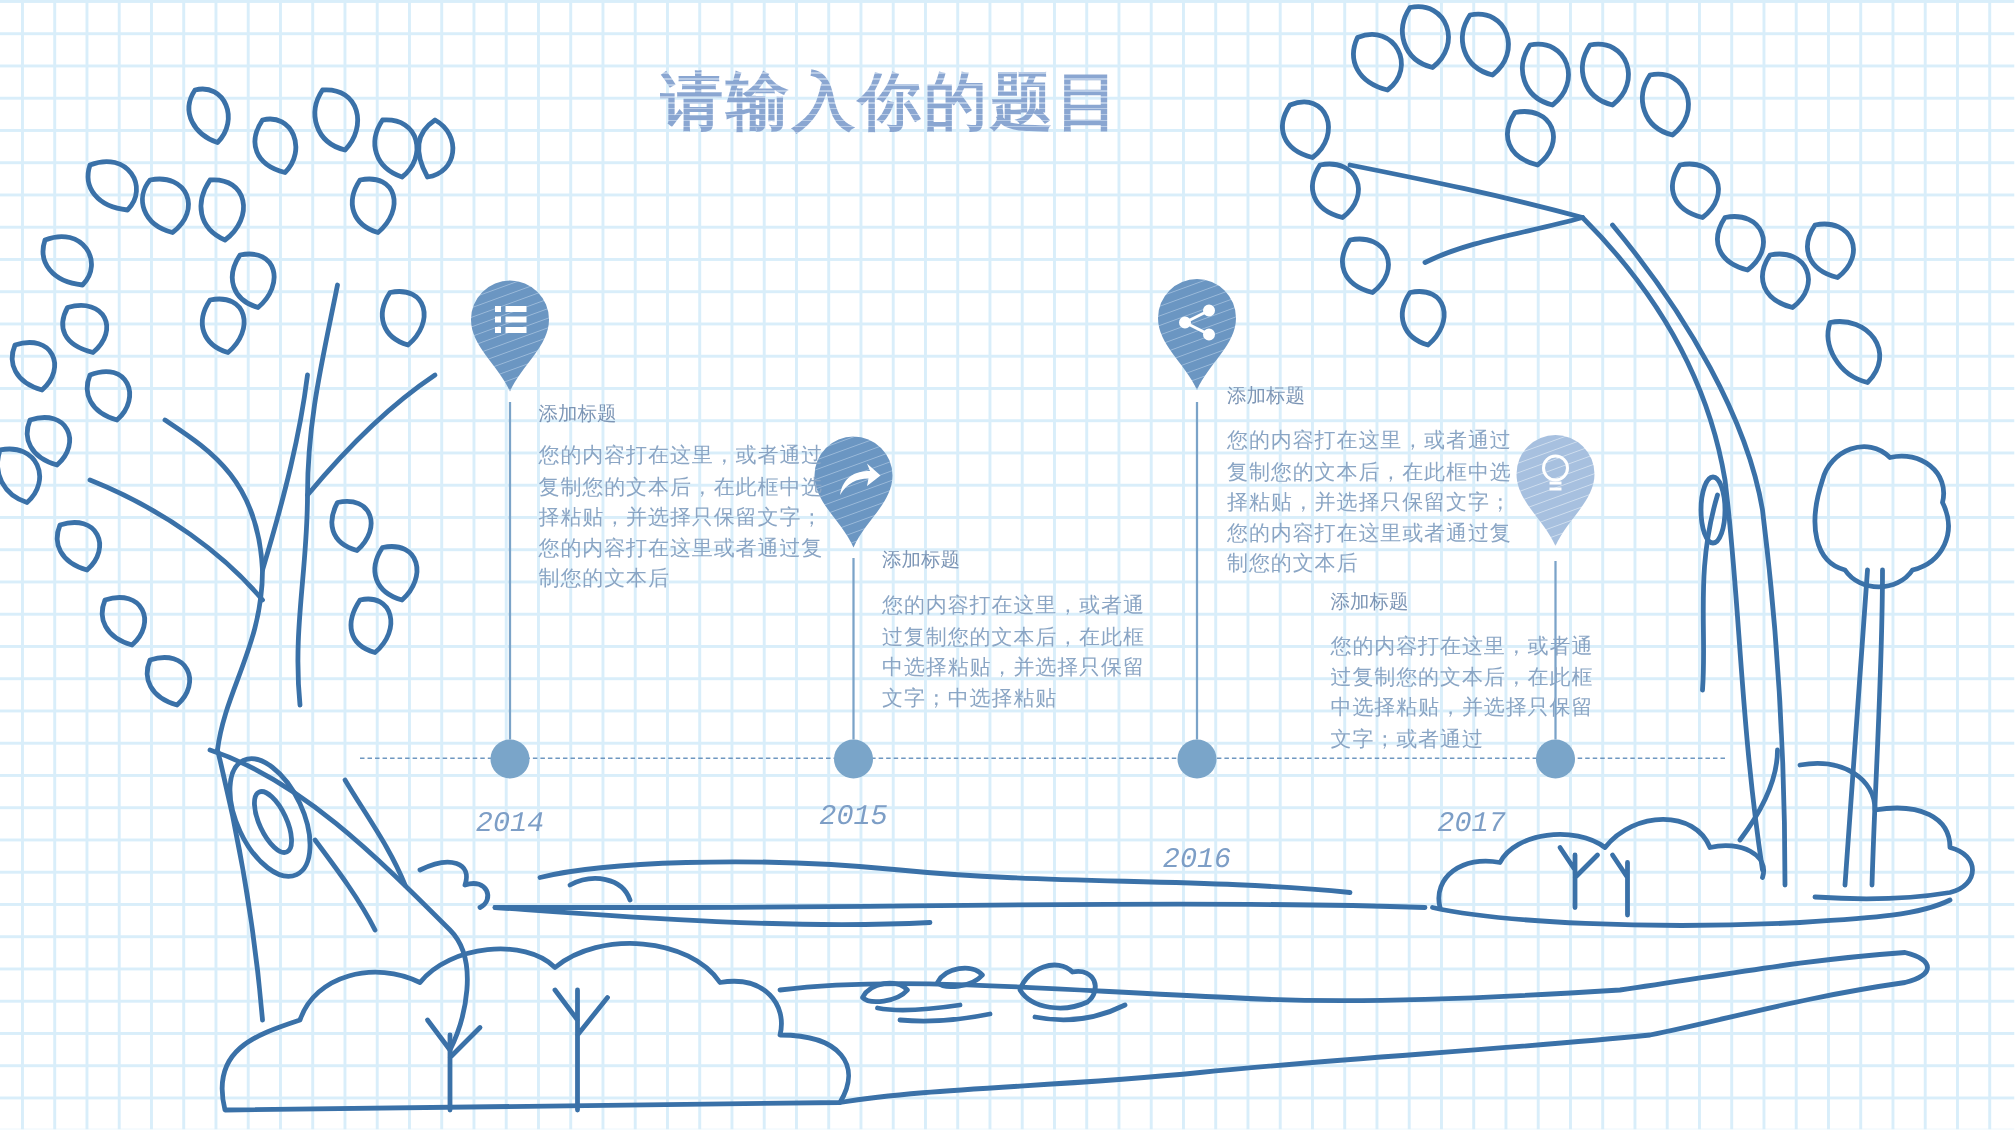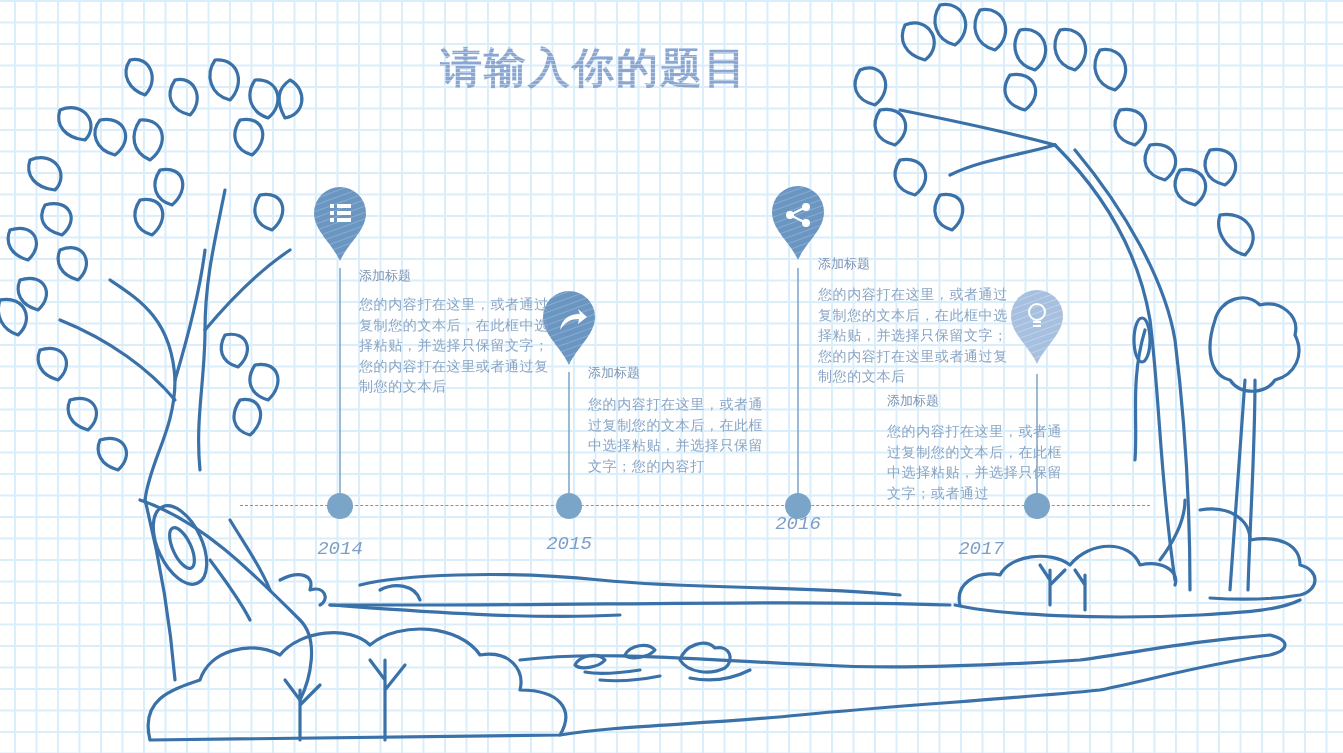--- a/index.html
+++ b/index.html
@@ -192,38 +192,38 @@
   <g fill="#7aa5c9">
     <circle cx="340" cy="506" r="13"></circle>
     <circle cx="569" cy="506" r="13"></circle>
     <circle cx="798" cy="506" r="13"></circle>
     <circle cx="1037" cy="506" r="13"></circle>
   </g>
 </svg>
 
 <div class="year" style="left:300px;top:538px">2014</div>
 <div class="year" style="left:529px;top:533px">2015</div>
-<div class="year" style="left:758px;top:513px">2016</div>
+<div class="year" style="left:758px;top:562px">2016</div>
 <div class="year" style="left:941px;top:538px">2017</div>
 
 <div class="card-title" style="left:359px;top:267px">添加标题</div>
 <div class="card-body" style="left:359px;top:294px">
   <div>您的内容打在这里，或者通过</div>
   <div>复制您的文本后，在此框中选</div>
   <div>择粘贴，并选择只保留文字；</div>
   <div>您的内容打在这里或者通过复</div>
   <div>制您的文本后</div>
 </div>
 
 <div class="card-title" style="left:588px;top:364px">添加标题</div>
 <div class="card-body" style="left:588px;top:394px">
   <div>您的内容打在这里，或者通</div>
   <div>过复制您的文本后，在此框</div>
   <div>中选择粘贴，并选择只保留</div>
-  <div>文字；您的内容打</div>
+  <div>文字；中选择粘贴</div>
 </div>
 
 <div class="card-title" style="left:818px;top:255px">添加标题</div>
 <div class="card-body" style="left:818px;top:284px">
   <div>您的内容打在这里，或者通过</div>
   <div>复制您的文本后，在此框中选</div>
   <div>择粘贴，并选择只保留文字；</div>
   <div>您的内容打在这里或者通过复</div>
   <div>制您的文本后</div>
 </div>

